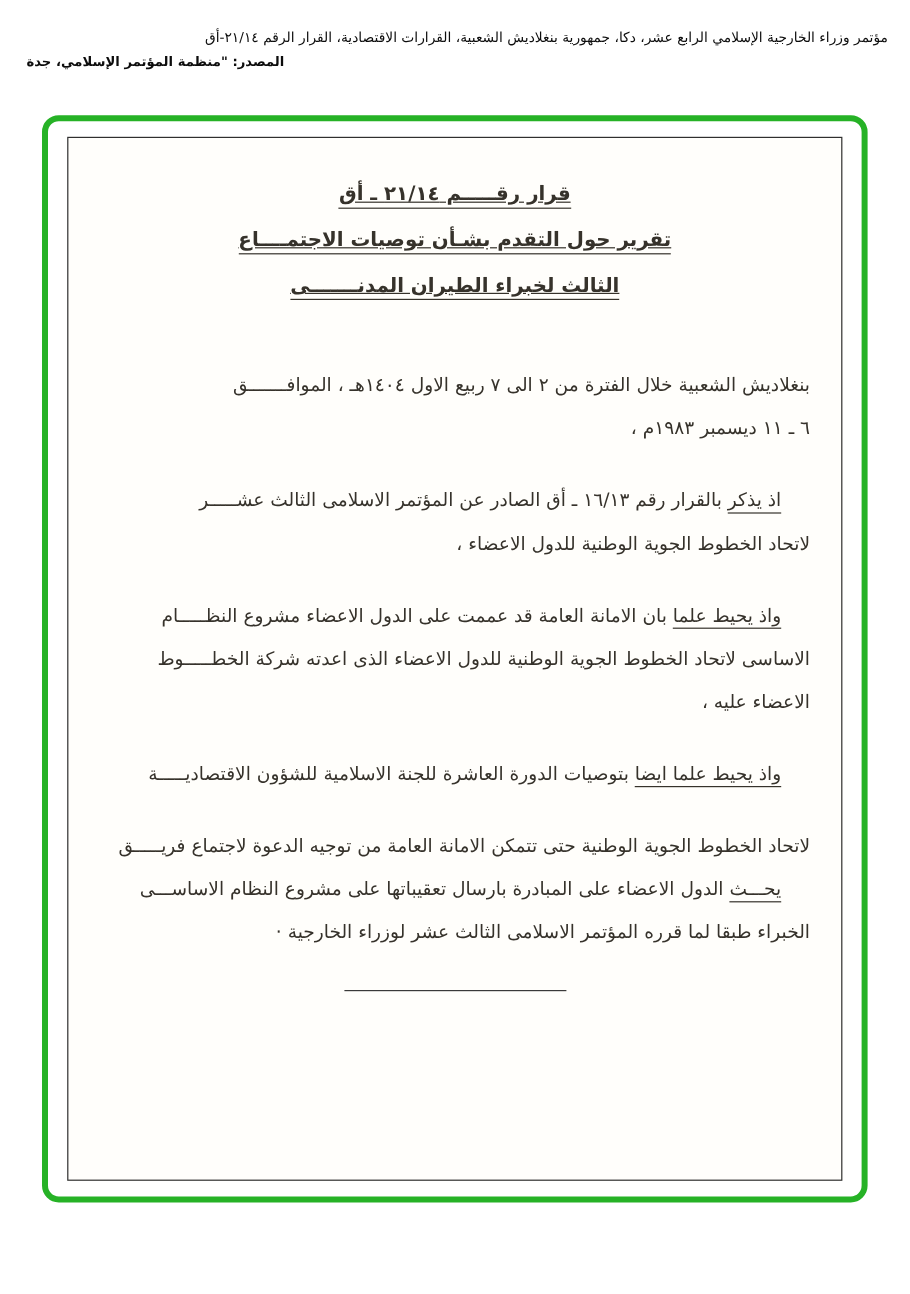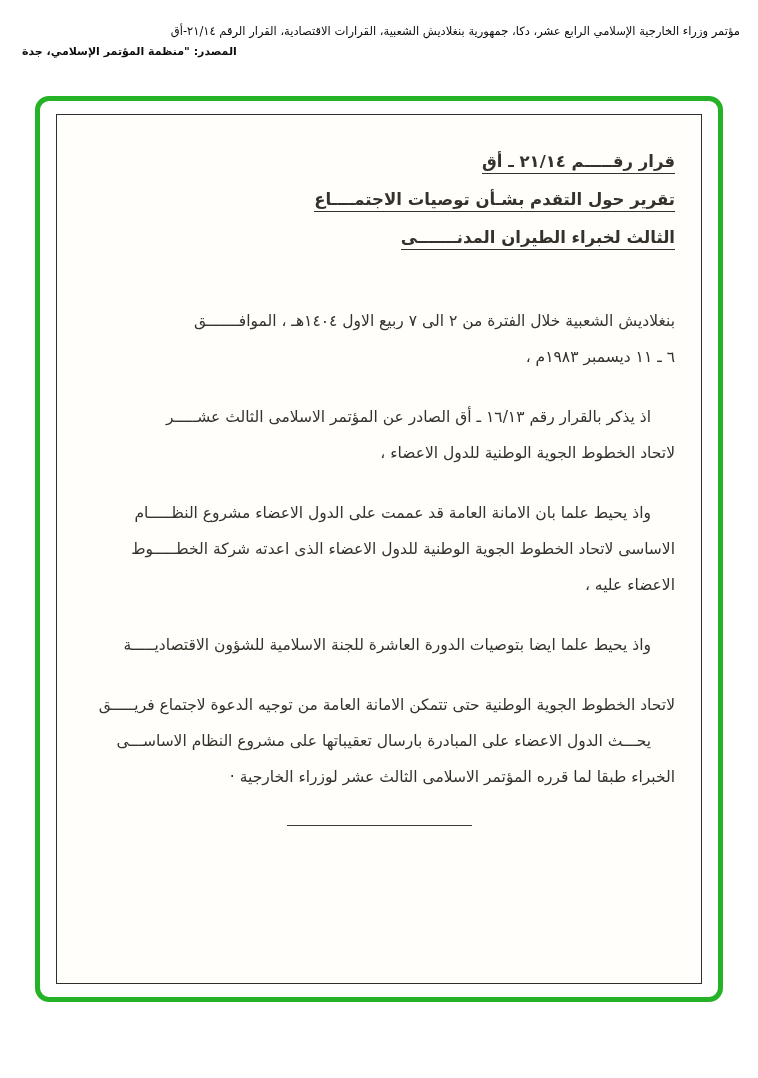--- a/index.html
+++ b/index.html
@@ -13,28 +13,28 @@
 
   
   .frame { position:absolute; left:35px; top:96px; width:688px; height:906px;
            border:5px solid #26b226; border-radius:14px; background:#ffffff; }
 
   
   .page { position:absolute; left:16px; top:13px; right:16px; bottom:13px;
           border:1px solid #2f2f2f; background:#fffefb; color:#36322b;
           direction:rtl; padding:28px 26px 0 26px; }
 
-  .title-block { margin-bottom:46px; }
+  .title-block { text-align:center; margin-bottom:46px;text-decoration:underline; }
   .t-line { font-size:16.5px; font-weight:bold; line-height:38px; letter-spacing:0; }
   .t-line .u { border-bottom:1.5px solid #36322b; padding-bottom:2px; }
 
   .para { margin-bottom:24px; font-size:15.5px; }
   .line { line-height:36px; text-align:right; white-space:nowrap; overflow:hidden; }
   .line.first { padding-right:24px; }
-  .lead { text-underline-offset:5px; }
+  .lead { text-decoration:underline; text-underline-offset:5px; }
   .lead:empty { text-decoration:none; }
 
   .end-rule { width:185px; margin:30px auto 0 auto; border-top:1.6px solid #3a3a3a; }
 </style>
 </head>
 <body>
 
 <header class="cite">
   <div class="cite-l1">مؤتمر وزراء الخارجية الإسلامي الرابع عشر، دكا، جمهورية بنغلاديش الشعبية، القرارات الاقتصادية، القرار الرقم ٢١/١٤-أق</div>
   <div class="cite-l2">المصدر: "منظمة المؤتمر الإسلامي، جدة</div>

